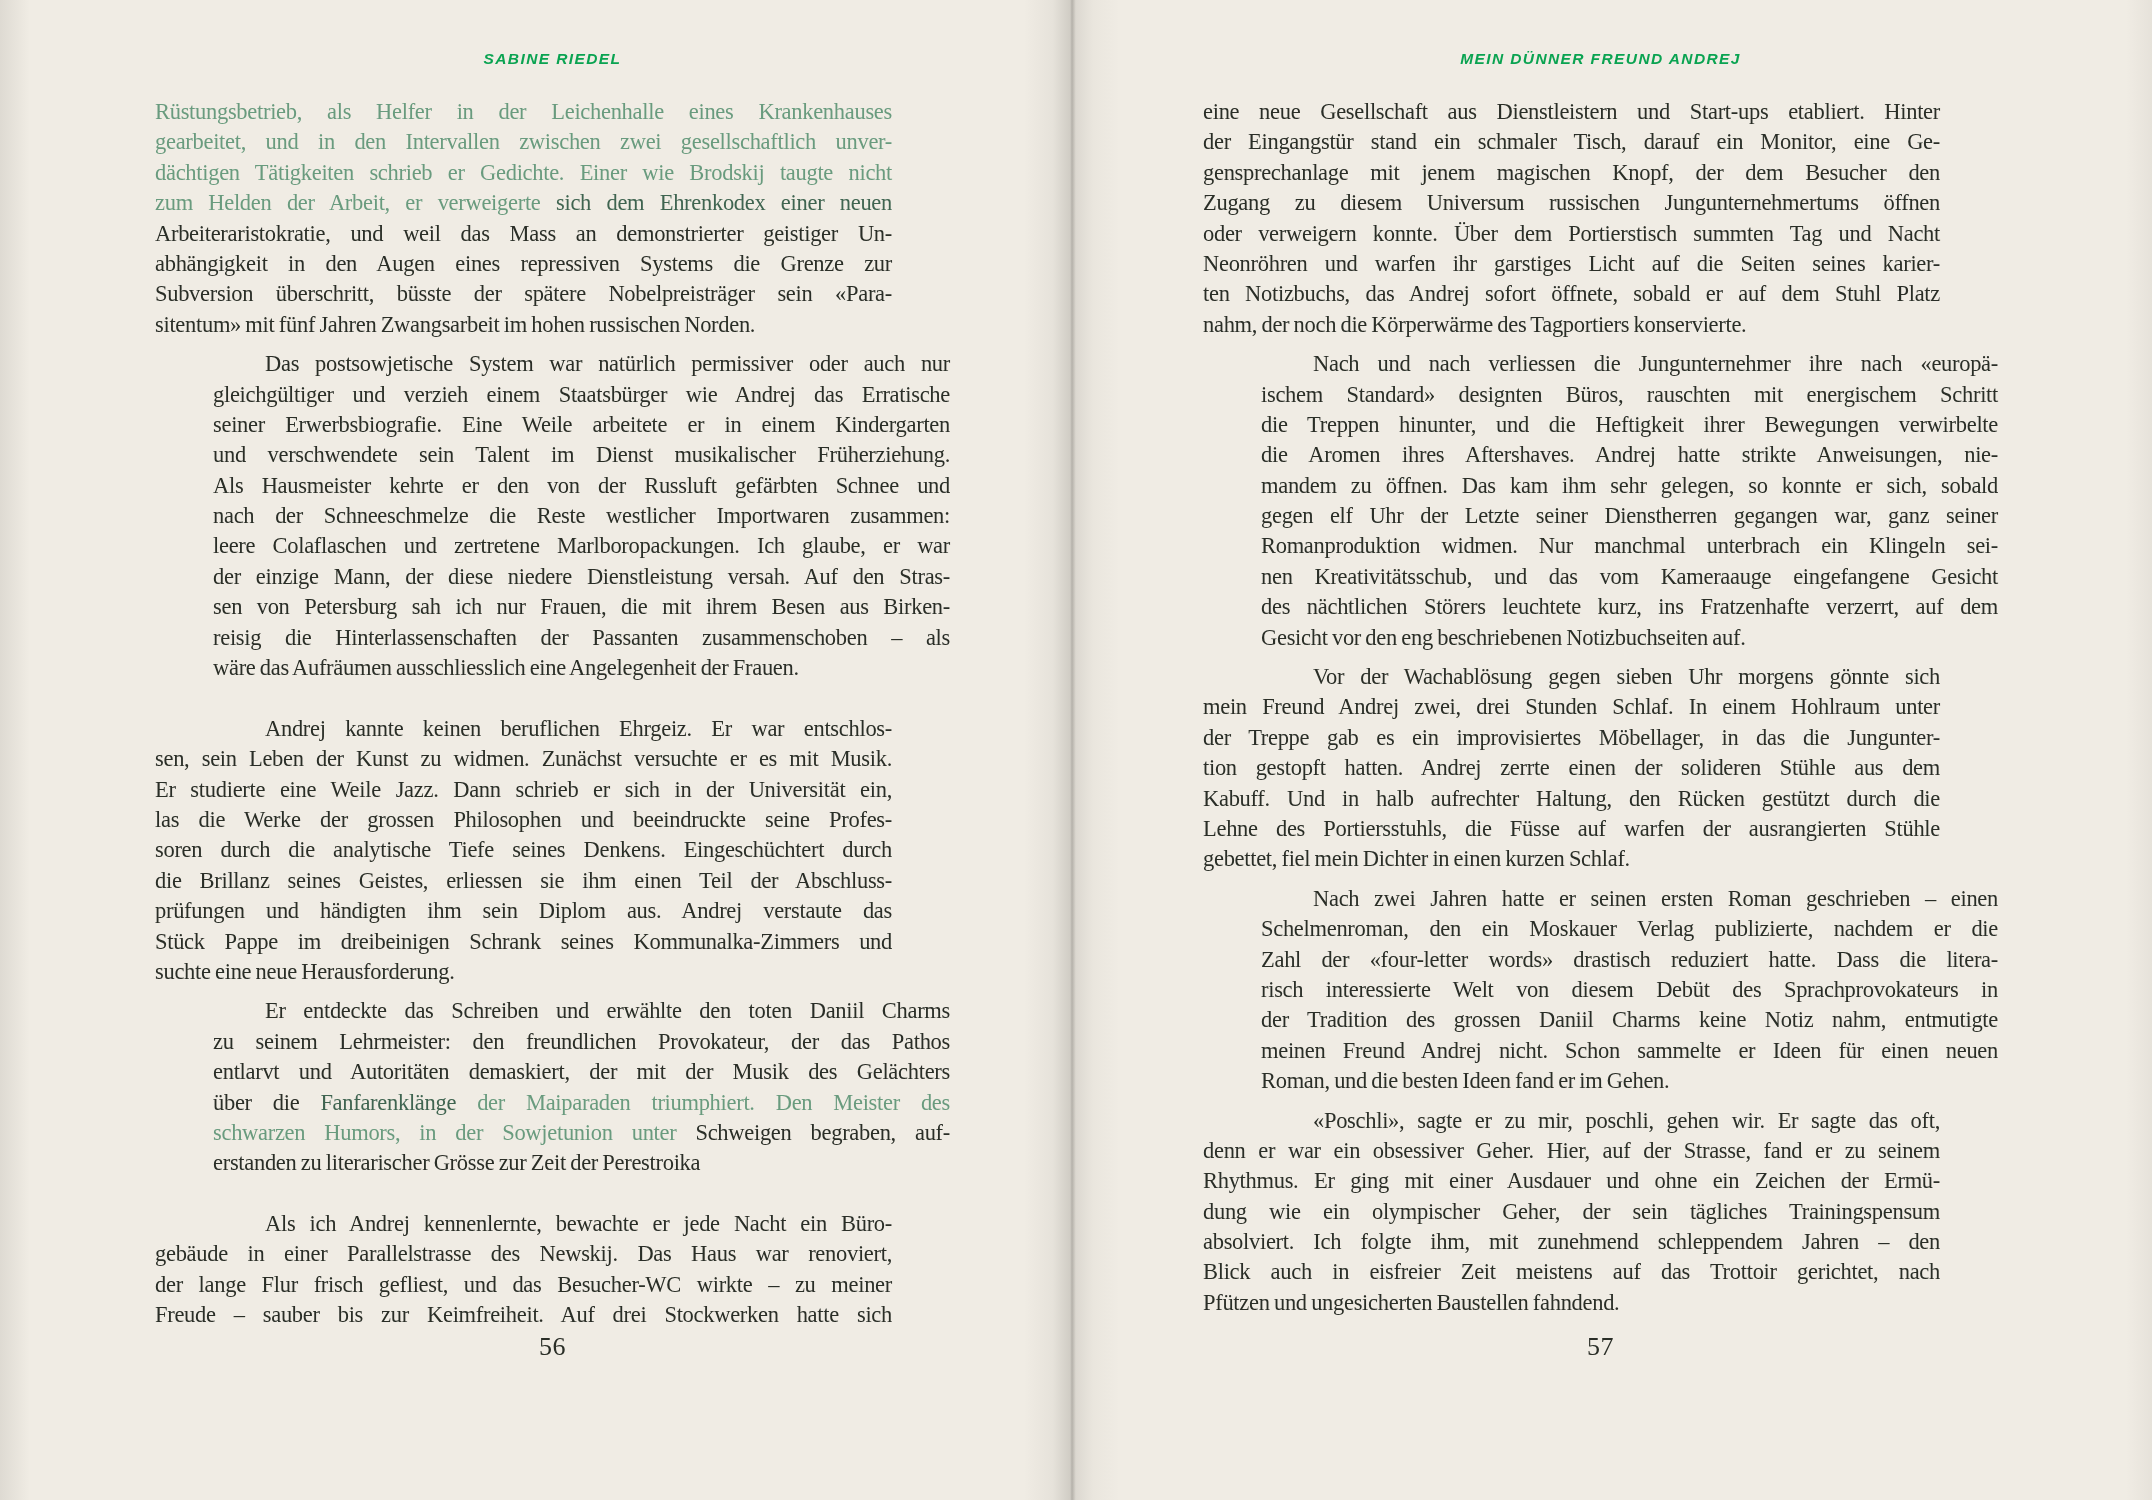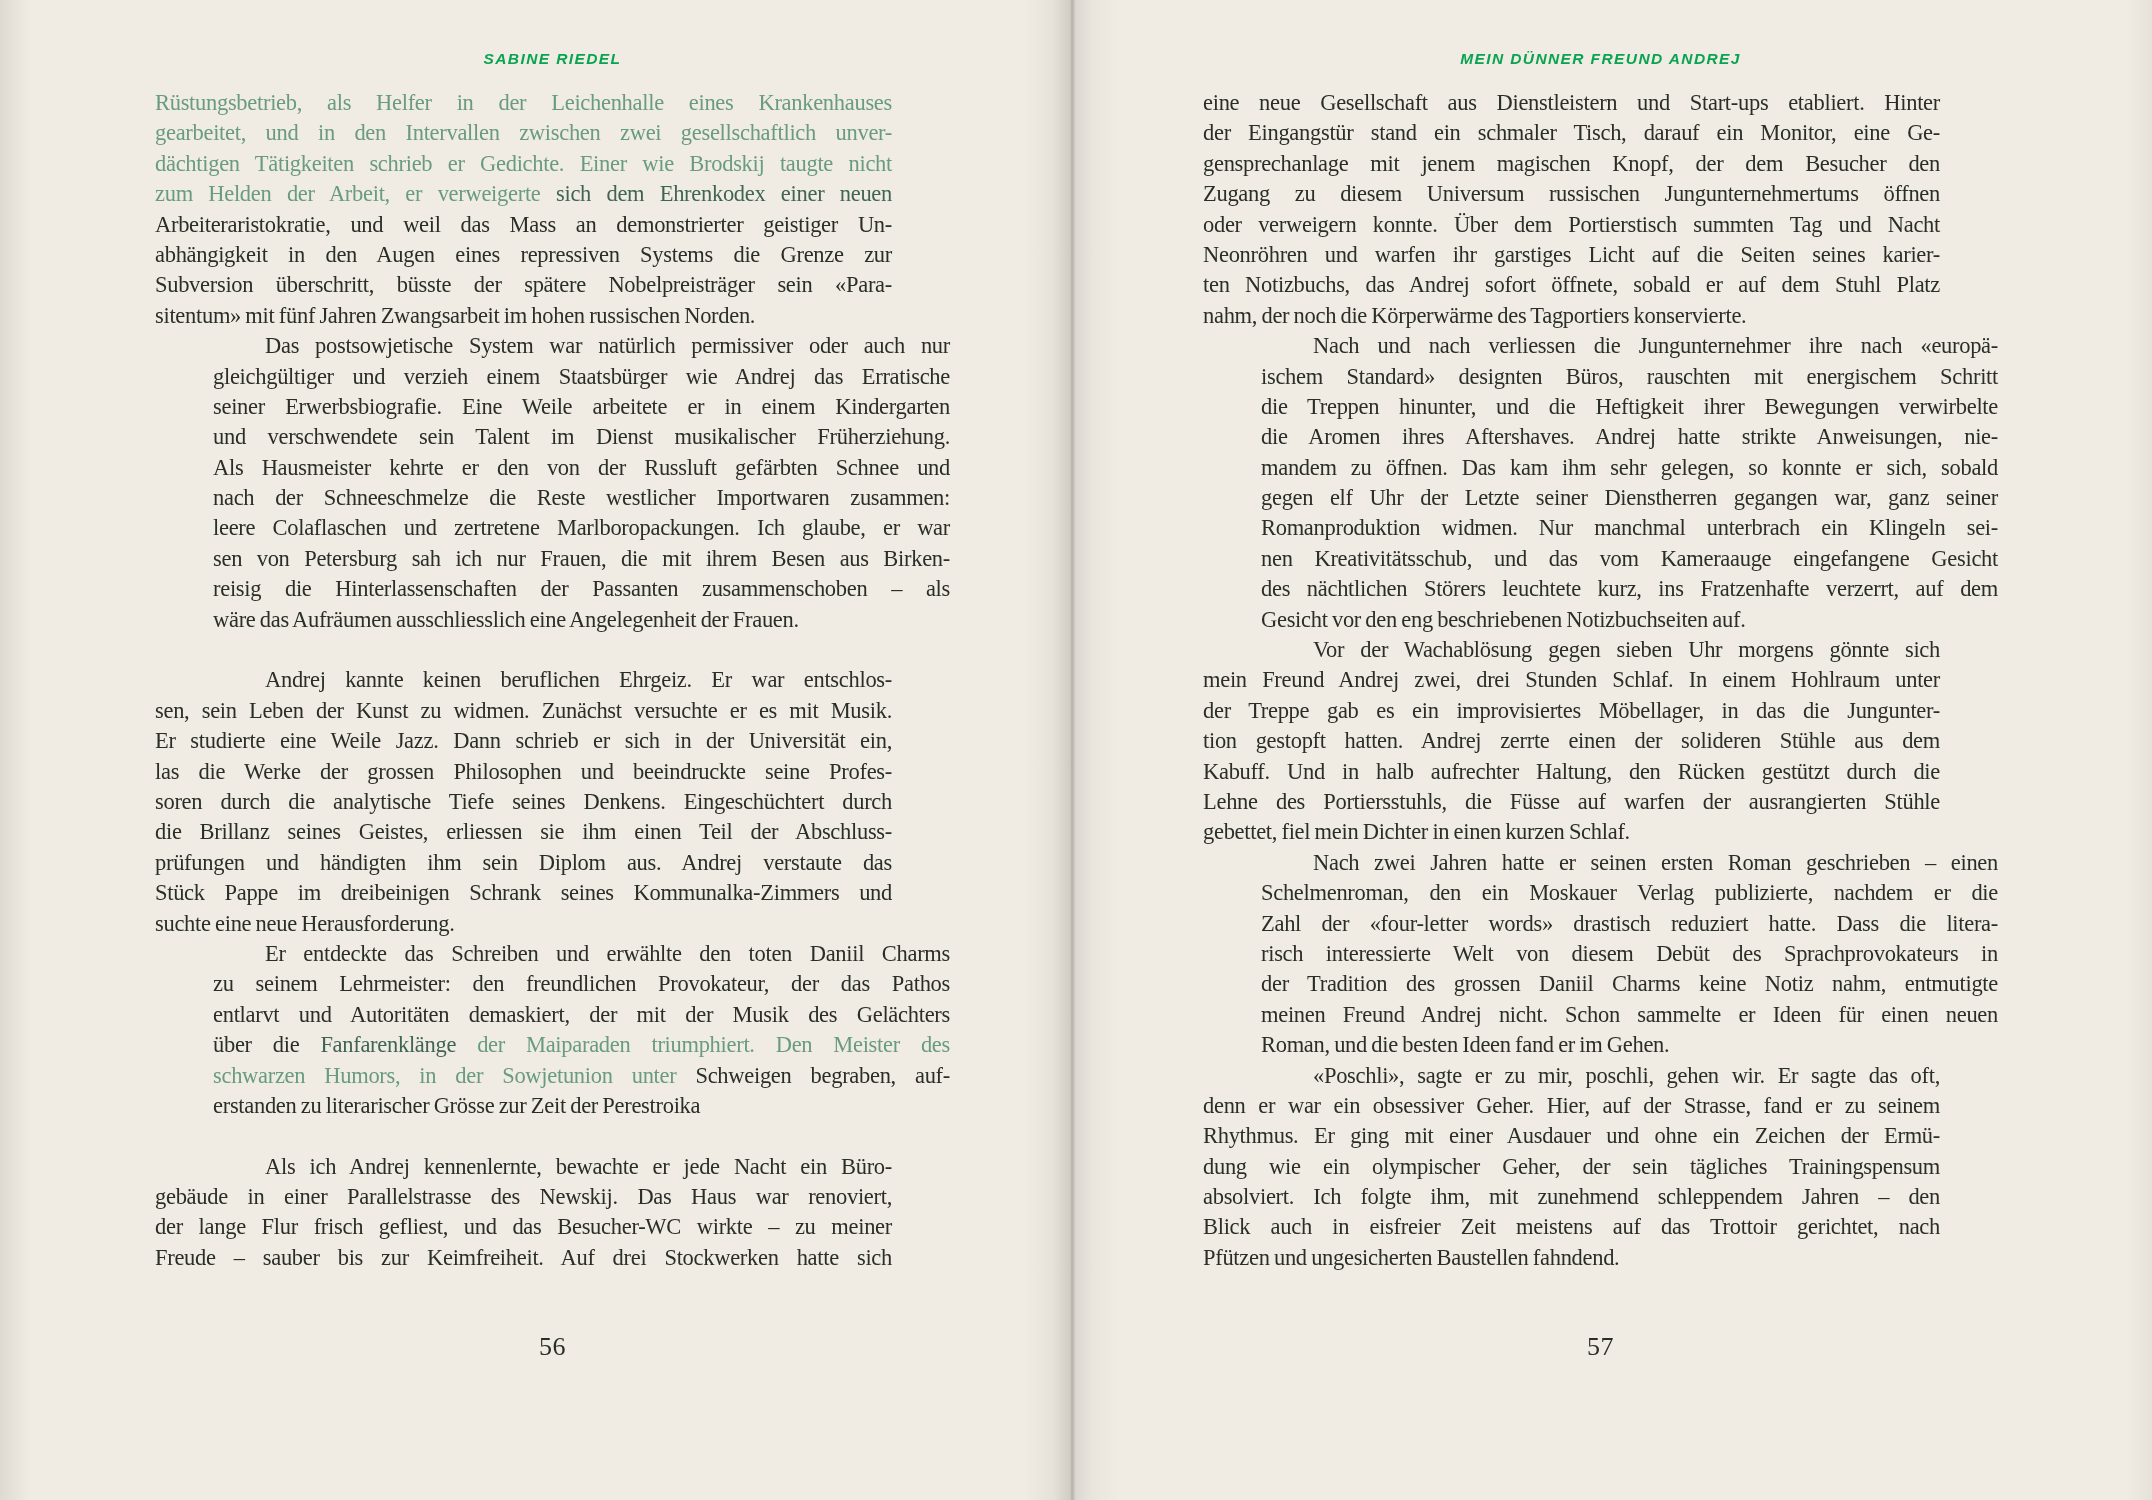--- a/index.html
+++ b/index.html
@@ -56,21 +56,21 @@
   .textblock{
     position:absolute;top:88px;width:795px;
     color:var(--ink);
     font-size:22.5px;
     letter-spacing:-0.3px;
     word-spacing:-1px;
   }
   .textblock.left{left:155px;}
   .textblock.right{left:1203px;}
 
-  .para{width:737px;}
+  .para{width:737px;margin-top:9px;}
   .para.shift{margin-left:58px;}
   .para.gap{margin-top:30.4px;}
 
   .line{
     height:30.4px;line-height:30.4px;
     text-align:justify;
     text-align-last:justify;
     white-space:normal;
   }
   .line.end{text-align-last:left;}
@@ -112,20 +112,21 @@
         <div class="line end"><span class="c-body">sitentum» mit fünf Jahren Zwangsarbeit im hohen russischen Norden.</span></div>
       </div>
       <div class="para shift">
         <div class="line first"><span class="c-body">Das postsowjetische System war natürlich permissiver oder auch nur</span></div>
         <div class="line"><span class="c-body">gleichgültiger und verzieh einem Staatsbürger wie Andrej das Erratische</span></div>
         <div class="line"><span class="c-body">seiner Erwerbsbiografie. Eine Weile arbeitete er in einem Kindergarten</span></div>
         <div class="line"><span class="c-body">und verschwendete sein Talent im Dienst musikalischer Früherziehung.</span></div>
         <div class="line"><span class="c-body">Als Hausmeister kehrte er den von der Russluft gefärbten Schnee und</span></div>
         <div class="line"><span class="c-body">nach der Schneeschmelze die Reste westlicher Importwaren zusammen:</span></div>
         <div class="line"><span class="c-body">leere Colaflaschen und zertretene Marlboropackungen. Ich glaube, er war</span></div>
+        <div class="line"><span class="c-body">der einzige Mann, der diese niedere Dienstleistung versah. Auf den Stras-</span></div>
         <div class="line"><span class="c-body">sen von Petersburg sah ich nur Frauen, die mit ihrem Besen aus Birken-</span></div>
         <div class="line"><span class="c-body">reisig die Hinterlassenschaften der Passanten zusammenschoben – als</span></div>
         <div class="line end"><span class="c-body">wäre das Aufräumen ausschliesslich eine Angelegenheit der Frauen.</span></div>
       </div>
       <div class="para gap">
         <div class="line first"><span class="c-body">Andrej kannte keinen beruflichen Ehrgeiz. Er war entschlos-</span></div>
         <div class="line"><span class="c-body">sen, sein Leben der Kunst zu widmen. Zunächst versuchte er es mit Musik.</span></div>
         <div class="line"><span class="c-body">Er studierte eine Weile Jazz. Dann schrieb er sich in der Universität ein,</span></div>
         <div class="line"><span class="c-body">las die Werke der grossen Philosophen und beeindruckte seine Profes-</span></div>
         <div class="line"><span class="c-body">soren durch die analytische Tiefe seines Denkens. Eingeschüchtert durch</span></div>

